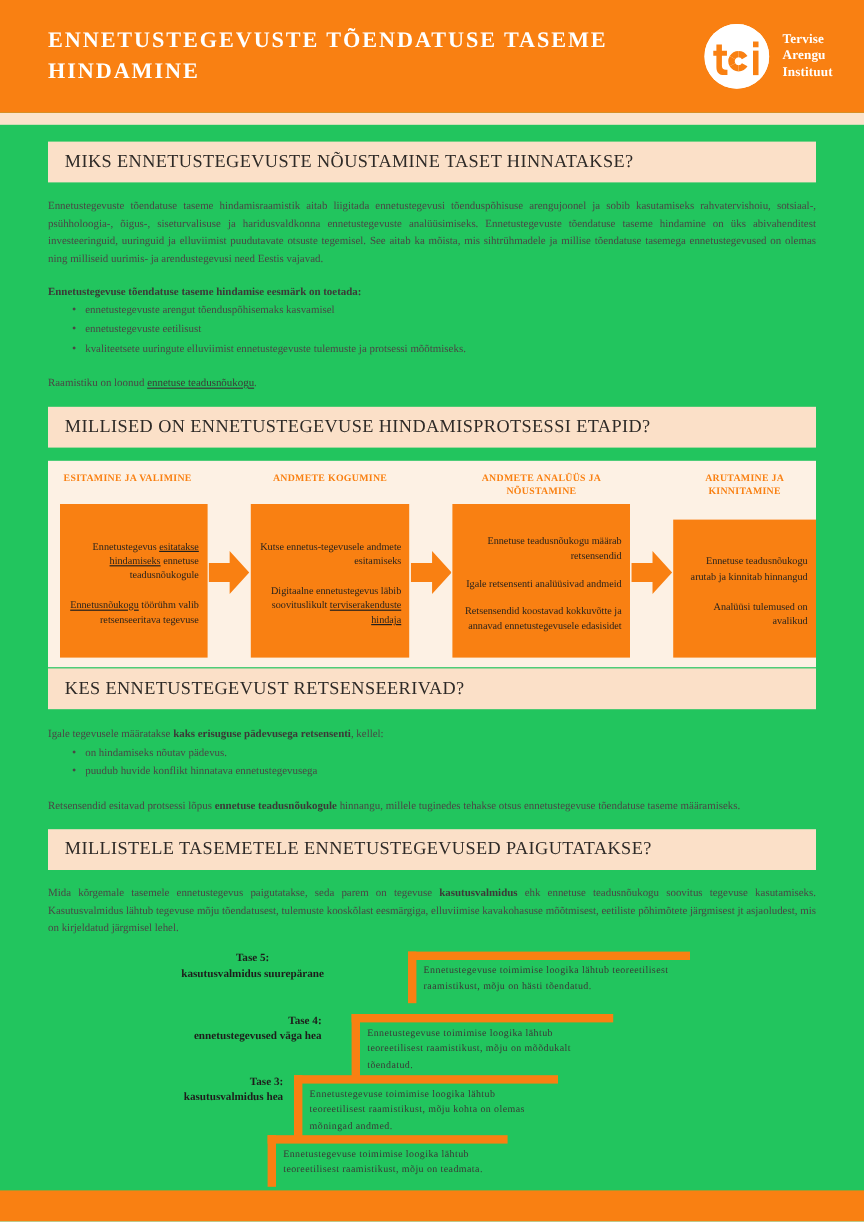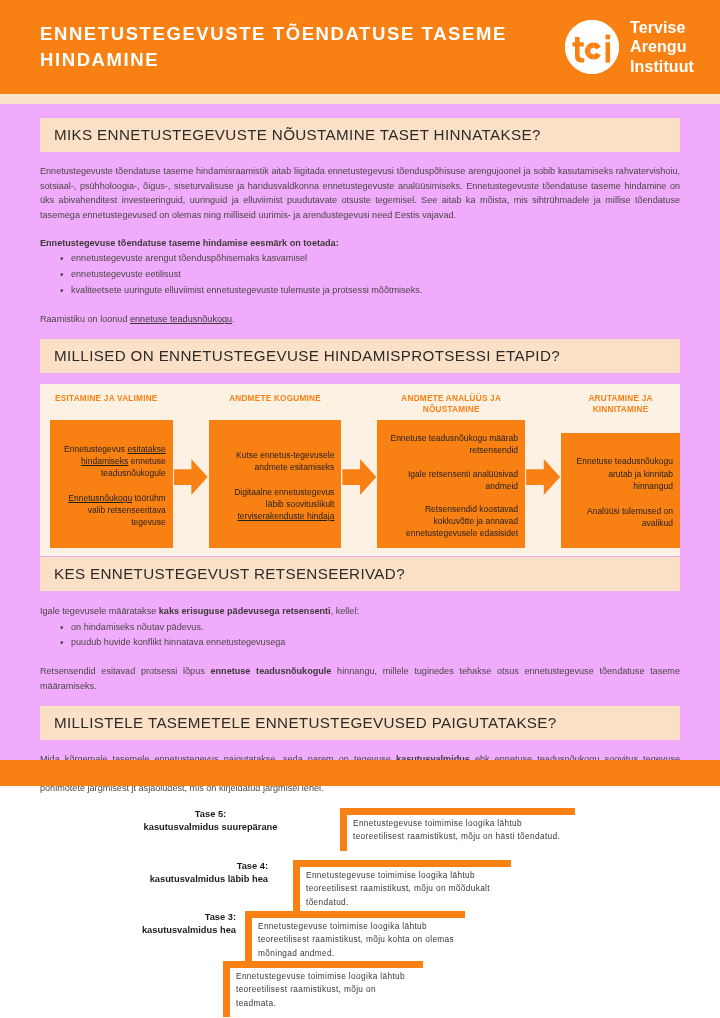--- a/index.html
+++ b/index.html
@@ -9,22 +9,23 @@
     width: 720px;
     height: 1018px;
     background: #ffffff;
     font-family: "Liberation Sans", sans-serif;
     overflow: hidden;
   }
 
   .page {
     position: relative;
     width: 720px;
-    height: 786px;
-    background: #f0abfc;
+    height: 1018px;
+    background: #22c55e;
+    font-family: Liberation Serif, serif;
   }
 
   
   .header {
     position: relative;
     height: 94px;
     background: #F98012;
     display: flex;
     align-items: center;
     padding: 0 22px 0 40px;
@@ -47,21 +48,21 @@
   .logo-mark {
     width: 54px;
     height: 54px;
     border-radius: 50%;
     background: #ffffff;
     position: relative;
     flex: none;
   }
   .logo-text {
     color: #ffffff;
-    font-size: 16px;
+    font-size: 11px;
     font-weight: bold;
     line-height: 1.22;
     letter-spacing: 0.1px;
   }
 
   .header-strip {
     height: 10px;
     background: #FBE3CB;
   }
 
@@ -375,21 +376,21 @@
           <div>kasutusvalmidus suurepärane</div>
         </div>
         <div class="stair-step" style="width:235px;">
           <div class="stair-text">Ennetustegevuse toimimise loogika lähtub teoreetilisest raamistikust, mõju on hästi tõendatud.</div>
         </div>
       </div>
 
       <div class="stair-row" style="top:52px; left:22px;gap:16px;">
         <div class="stair-label" style="width:215px;">
           <div>Tase 4:</div>
-          <div>kasutusvalmidus läbib hea</div>
+          <div>ennetustegevused väga hea</div>
         </div>
         <div class="stair-step" style="width:218px;">
           <div class="stair-text">Ennetustegevuse toimimise loogika lähtub teoreetilisest raamistikust, mõju on mõõdukalt tõendatud.</div>
         </div>
       </div>
 
       <div class="stair-row" style="top:103px; left:0px;">
         <div class="stair-label" style="width:205px;">
           <div>Tase 3:</div>
           <div>kasutusvalmidus hea</div>

